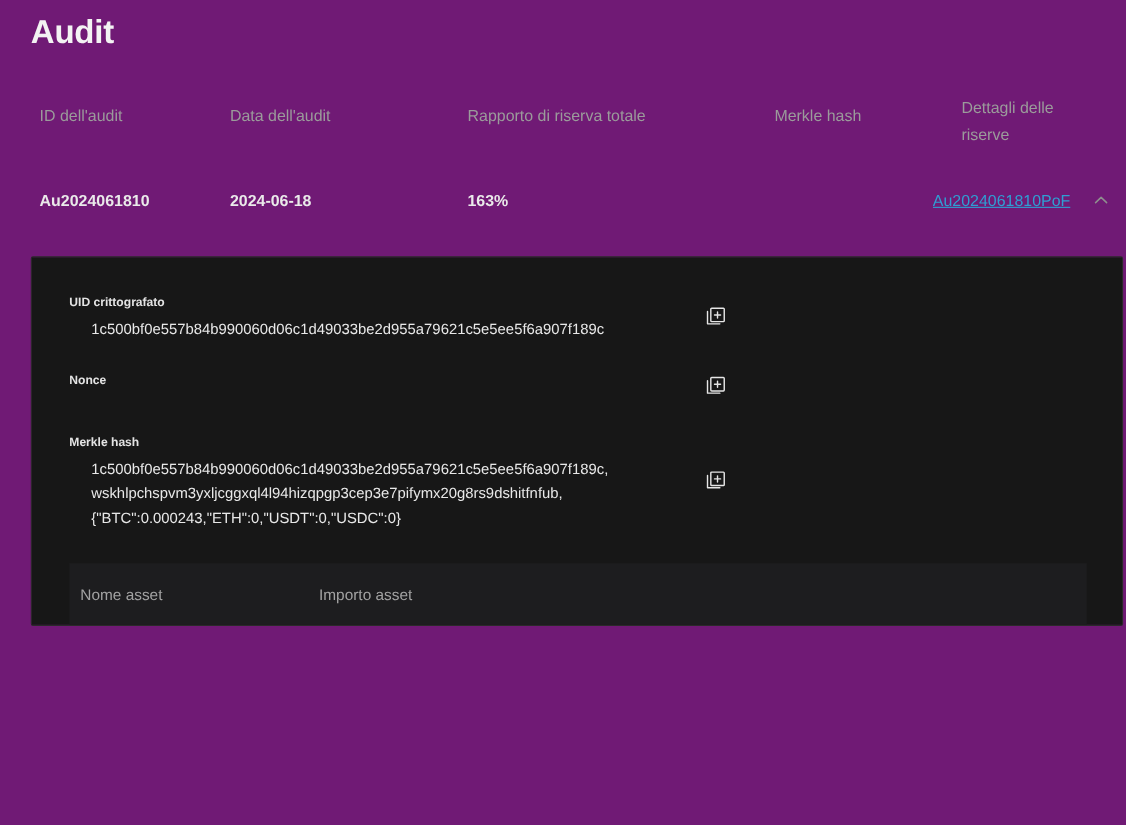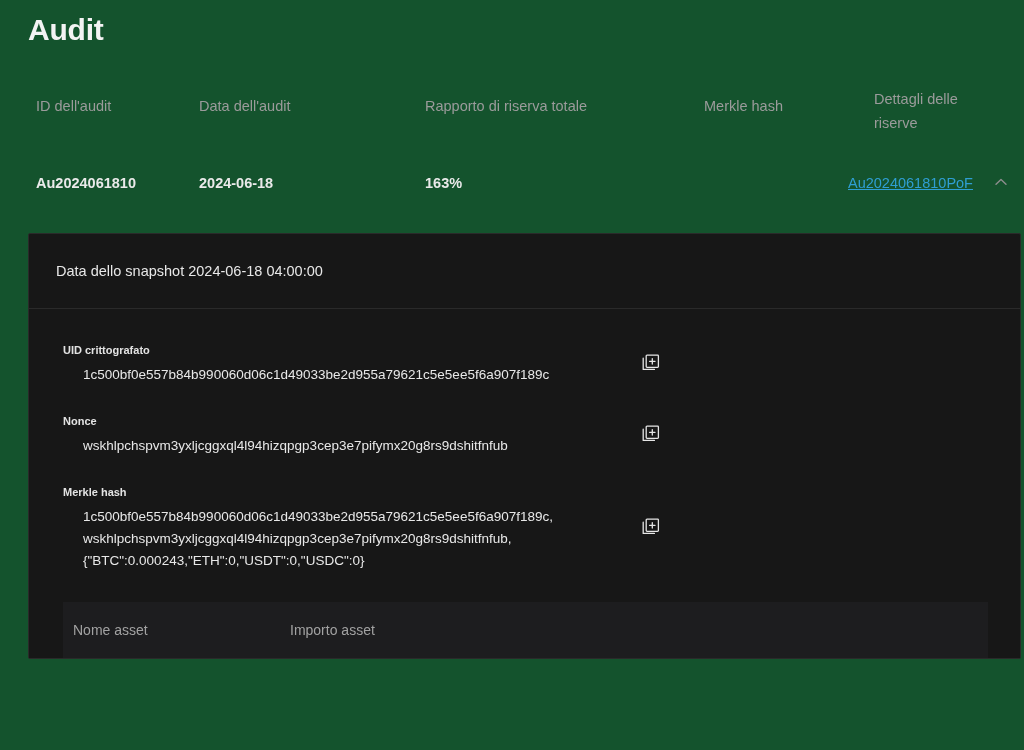--- a/index.html
+++ b/index.html
@@ -11,21 +11,21 @@
     overflow: hidden;
     background: #121212;
     font-family: "Liberation Sans", sans-serif;
     -webkit-font-smoothing: antialiased;
   }
 
   .page {
     position: relative;
     width: 1024px;
     height: 750px;
-    background: #14532d;
+    background: #701a75;
   }
 
   
   .page-title {
     position: absolute;
     left: 28px;
     top: 10px;
     font-size: 30px;
     font-weight: 700;
     color: #f3f3f3;
@@ -60,21 +60,21 @@
     font-weight: 400;
     top: 19px;
   }
   .col.cell {
     color: #eaeaea;
     font-weight: 600;
     top: 34px;
   }
 
   .c-id     { left: 36px;  width: 160px; }
-  .c-date   { left: 199px; width: 200px; }
+  .c-date   { left: 209px; width: 200px; }
   .c-ratio  { left: 425px; width: 260px; }
   .c-merkle { left: 704px; width: 120px; }
   .c-det    { left: 834px; width: 115px; }
 
   .col.head.c-det { top: 12px; margin-left: 40px; }
   .col.cell.c-merkle { top: 24px; font-weight: 600; word-break: break-all; }
 
   .detail-link {
     position: absolute;
     left: 848px;
@@ -209,45 +209,39 @@
       <span class="chev">
         <svg width="18" height="18" viewBox="0 0 18 18" fill="none">
           <path d="M4 11.2 L9 6.4 L14 11.2" stroke="#8e8e8e" stroke-width="1.4" stroke-linecap="round" stroke-linejoin="round"></path>
         </svg>
       </span>
     </div>
   </div>
 
   <div class="expanded">
 
-    <div class="snapshot-bar">
-      <span class="snapshot-text">Data dello snapshot 2024-06-18 04:00:00</span>
-    </div>
 
     <div class="detail-body">
 
       <div class="field">
         <div class="field-label">UID crittografato</div>
         <div class="field-value">
           <span class="vline">1c500bf0e557b84b990060d06c1d49033be2d955a79621c5e5ee5f6a907f189c</span>
         </div>
         <span class="copy-btn">
           <svg width="20" height="20" viewBox="0 0 20 20" fill="none">
             <path d="M2.2 5.2 V16.4 H13.4" stroke="#e6e6e6" stroke-width="1.3" stroke-linecap="round" stroke-linejoin="round"></path>
             <rect x="5.2" y="2.2" width="12.2" height="12.2" rx="0.8" stroke="#e6e6e6" stroke-width="1.3"></rect>
             <path d="M11.3 5.6 V11.1 M8.55 8.35 H14.05" stroke="#e6e6e6" stroke-width="1.3" stroke-linecap="round"></path>
           </svg>
         </span>
       </div>
 
       <div class="field">
         <div class="field-label">Nonce</div>
-        <div class="field-value">
-          <span class="vline">wskhlpchspvm3yxljcggxql4l94hizqpgp3cep3e7pifymx20g8rs9dshitfnfub</span>
-        </div>
         <span class="copy-btn">
           <svg width="20" height="20" viewBox="0 0 20 20" fill="none">
             <path d="M2.2 5.2 V16.4 H13.4" stroke="#e6e6e6" stroke-width="1.3" stroke-linecap="round" stroke-linejoin="round"></path>
             <rect x="5.2" y="2.2" width="12.2" height="12.2" rx="0.8" stroke="#e6e6e6" stroke-width="1.3"></rect>
             <path d="M11.3 5.6 V11.1 M8.55 8.35 H14.05" stroke="#e6e6e6" stroke-width="1.3" stroke-linecap="round"></path>
           </svg>
         </span>
       </div>
 
       <div class="field">

